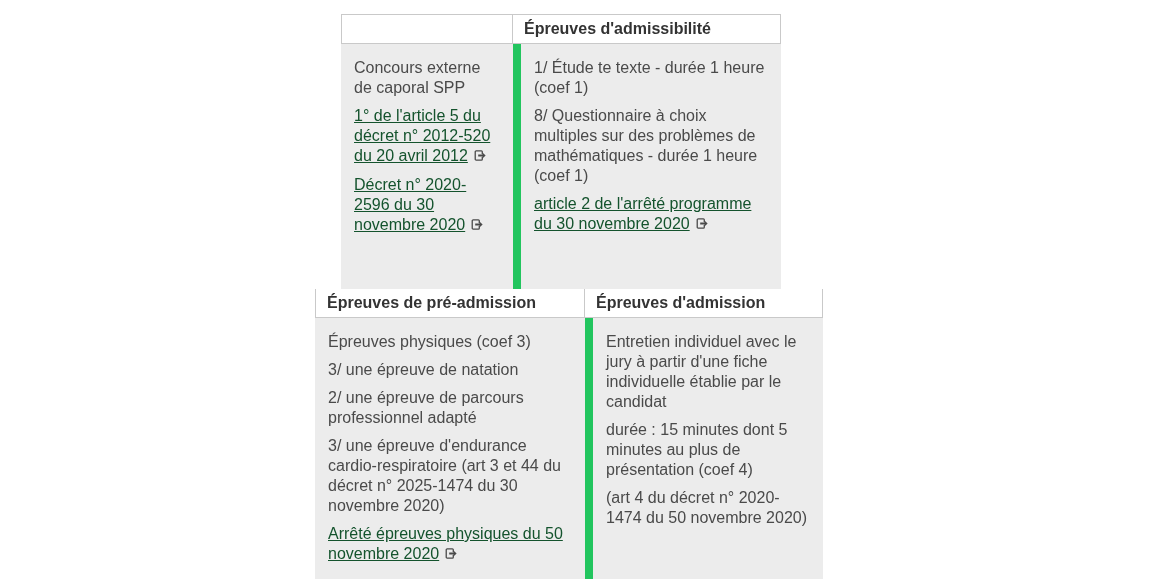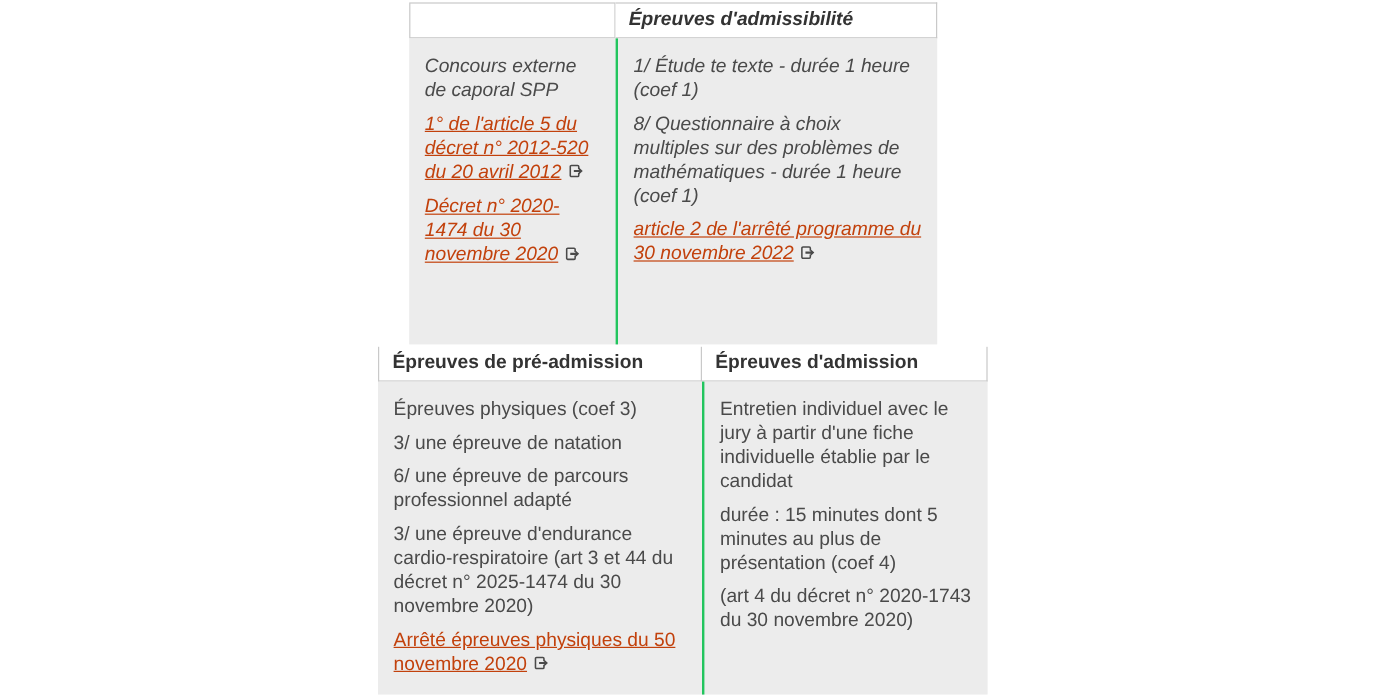--- a/index.html
+++ b/index.html
@@ -9,48 +9,48 @@
     width: 1152px;
     height: 579px;
     overflow: hidden;
     background: #ffffff;
     font-family: "Liberation Sans", "DejaVu Sans", sans-serif;
     font-size: 16px;
     line-height: 20px;
     color: #4a4a4a;
   }
   table { border-collapse: separate; border-spacing: 0; table-layout: fixed; }
-  .tbl1 { position: absolute; left: 341px; top: 2px; width: 440px; font-style: italic; }
+  .tbl1 { position: absolute; left: 341px; top: 14px; width: 440px; }
   .tbl2 { position: absolute; left: 315px; top: 289px; width: 508px; }
   th {
     background: #ffffff;
     border: 1px solid #c9c9c9;
     font-weight: bold;
     font-size: 16px;
     color: #333333;
     text-align: left;
     vertical-align: middle;
     padding: 4px 11px;
     white-space: nowrap;
     overflow: hidden;
   }
   th + th { border-left: none; }
   .tbl2 th { border-top: none; }
   td {
     background: #ececec;
     vertical-align: top;
     padding: 14px 13px 20px 13px;
   }
-  td + td { border-left: 2px solid #22c55e; }
+  td + td { border-left: 8px solid #22c55e; }
   .tbl1 td { height: 255px; }
   .tbl2 td { height: 300px; }
   .cell p { margin: 0 0 8px 0; }
   .cell p:last-child { margin-bottom: 0; }
   a.ext-link {
-    color: #c2410c;
+    color: #14532d;
     text-decoration: underline;
     cursor: pointer;
     text-align: right;
   }
   .ext-icon {
     display: inline-block;
     vertical-align: -1px;
     margin-left: 5px;
     color: #4a4a4a;
   }
@@ -75,31 +75,31 @@
       <tr>
         <td class="cell">
           <p>Concours externe de caporal SPP</p>
           <p>
             <a class="ext-link"><span>1° de l'article 5 du décret n° 2012-520 du 20 avril 2012</span><span class="ext-icon"><svg width="13" height="13" viewBox="0 0 14 14">
                     <path d="M10 8.6 V11 a1 1 0 0 1 -1 1 H3.4 a1 1 0 0 1 -1 -1 V3 a1 1 0 0 1 1 -1 H9 a1 1 0 0 1 1 1 v2.4" fill="none" stroke="currentColor" stroke-width="1.4"></path>
                     <path d="M5.6 6 h4.6 V3.9 L13.6 7 10.2 10.1 V8 H5.6 Z" fill="currentColor"></path>
                   </svg></span></a>
           </p>
           <p>
-            <a class="ext-link"><span>Décret n° 2020-1474 du 30 novembre 2020</span><span class="ext-icon"><svg width="13" height="13" viewBox="0 0 14 14">
+            <a class="ext-link"><span>Décret n° 2020-2596 du 30 novembre 2020</span><span class="ext-icon"><svg width="13" height="13" viewBox="0 0 14 14">
                     <path d="M10 8.6 V11 a1 1 0 0 1 -1 1 H3.4 a1 1 0 0 1 -1 -1 V3 a1 1 0 0 1 1 -1 H9 a1 1 0 0 1 1 1 v2.4" fill="none" stroke="currentColor" stroke-width="1.4"></path>
                     <path d="M5.6 6 h4.6 V3.9 L13.6 7 10.2 10.1 V8 H5.6 Z" fill="currentColor"></path>
                   </svg></span></a>
           </p>
         </td>
         <td class="cell">
           <p>1/ Étude te texte - durée 1 heure (coef 1)</p>
           <p>8/ Questionnaire à choix multiples sur des problèmes de mathématiques - durée 1 heure (coef 1)</p>
           <p>
-            <a class="ext-link"><span>article 2 de l'arrêté programme du 30 novembre 2022</span><span class="ext-icon"><svg width="13" height="13" viewBox="0 0 14 14">
+            <a class="ext-link"><span>article 2 de l'arrêté programme du 30 novembre 2020</span><span class="ext-icon"><svg width="13" height="13" viewBox="0 0 14 14">
                     <path d="M10 8.6 V11 a1 1 0 0 1 -1 1 H3.4 a1 1 0 0 1 -1 -1 V3 a1 1 0 0 1 1 -1 H9 a1 1 0 0 1 1 1 v2.4" fill="none" stroke="currentColor" stroke-width="1.4"></path>
                     <path d="M5.6 6 h4.6 V3.9 L13.6 7 10.2 10.1 V8 H5.6 Z" fill="currentColor"></path>
                   </svg></span></a>
           </p>
         </td>
       </tr>
     </tbody>
   </table>
 
   <table class="tbl2">
@@ -111,31 +111,31 @@
       <tr>
         <th>Épreuves de pré-admission</th>
         <th>Épreuves d'admission</th>
       </tr>
     </thead>
     <tbody>
       <tr>
         <td class="cell">
           <p>Épreuves physiques (coef 3)</p>
           <p>3/ une épreuve de natation</p>
-          <p>6/ une épreuve de parcours professionnel adapté</p>
+          <p>2/ une épreuve de parcours professionnel adapté</p>
           <p>3/ une épreuve d'endurance cardio-respiratoire (art 3 et 44 du décret n° 2025-1474 du 30 novembre 2020)</p>
           <p>
             <a class="ext-link"><span>Arrêté épreuves physiques du 50 novembre 2020</span><span class="ext-icon"><svg width="13" height="13" viewBox="0 0 14 14">
                     <path d="M10 8.6 V11 a1 1 0 0 1 -1 1 H3.4 a1 1 0 0 1 -1 -1 V3 a1 1 0 0 1 1 -1 H9 a1 1 0 0 1 1 1 v2.4" fill="none" stroke="currentColor" stroke-width="1.4"></path>
                     <path d="M5.6 6 h4.6 V3.9 L13.6 7 10.2 10.1 V8 H5.6 Z" fill="currentColor"></path>
                   </svg></span></a>
           </p>
         </td>
         <td class="cell">
           <p>Entretien individuel avec le jury à partir d'une fiche individuelle établie par le candidat</p>
           <p>durée : 15 minutes dont 5 minutes au plus de présentation (coef 4)</p>
-          <p>(art 4 du décret n° 2020-1743 du 30 novembre 2020)</p>
+          <p>(art 4 du décret n° 2020-1474 du 50 novembre 2020)</p>
         </td>
       </tr>
     </tbody>
   </table>
 
 </div>
 
 </body></html>

